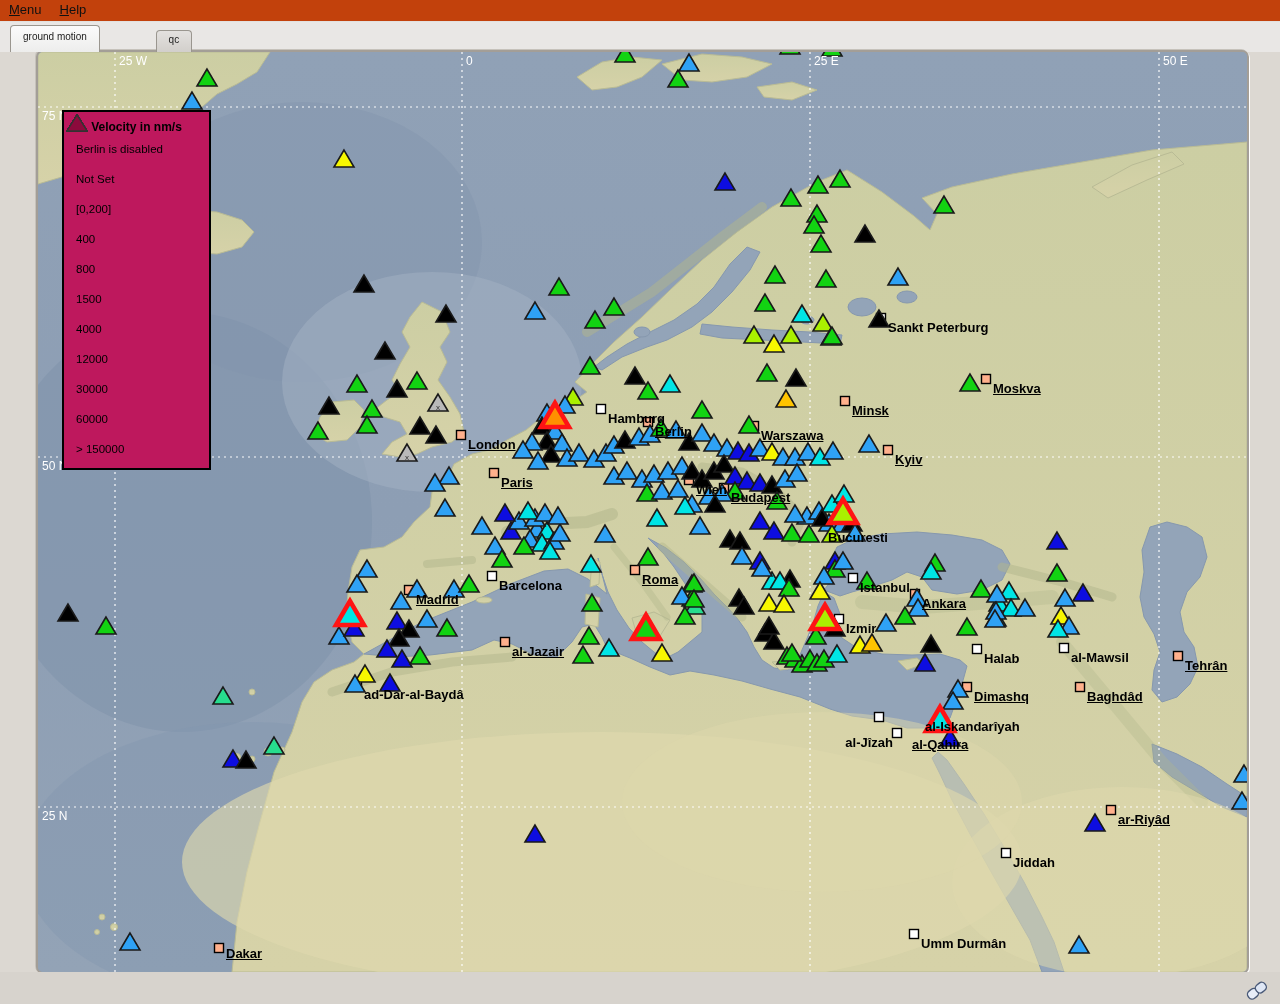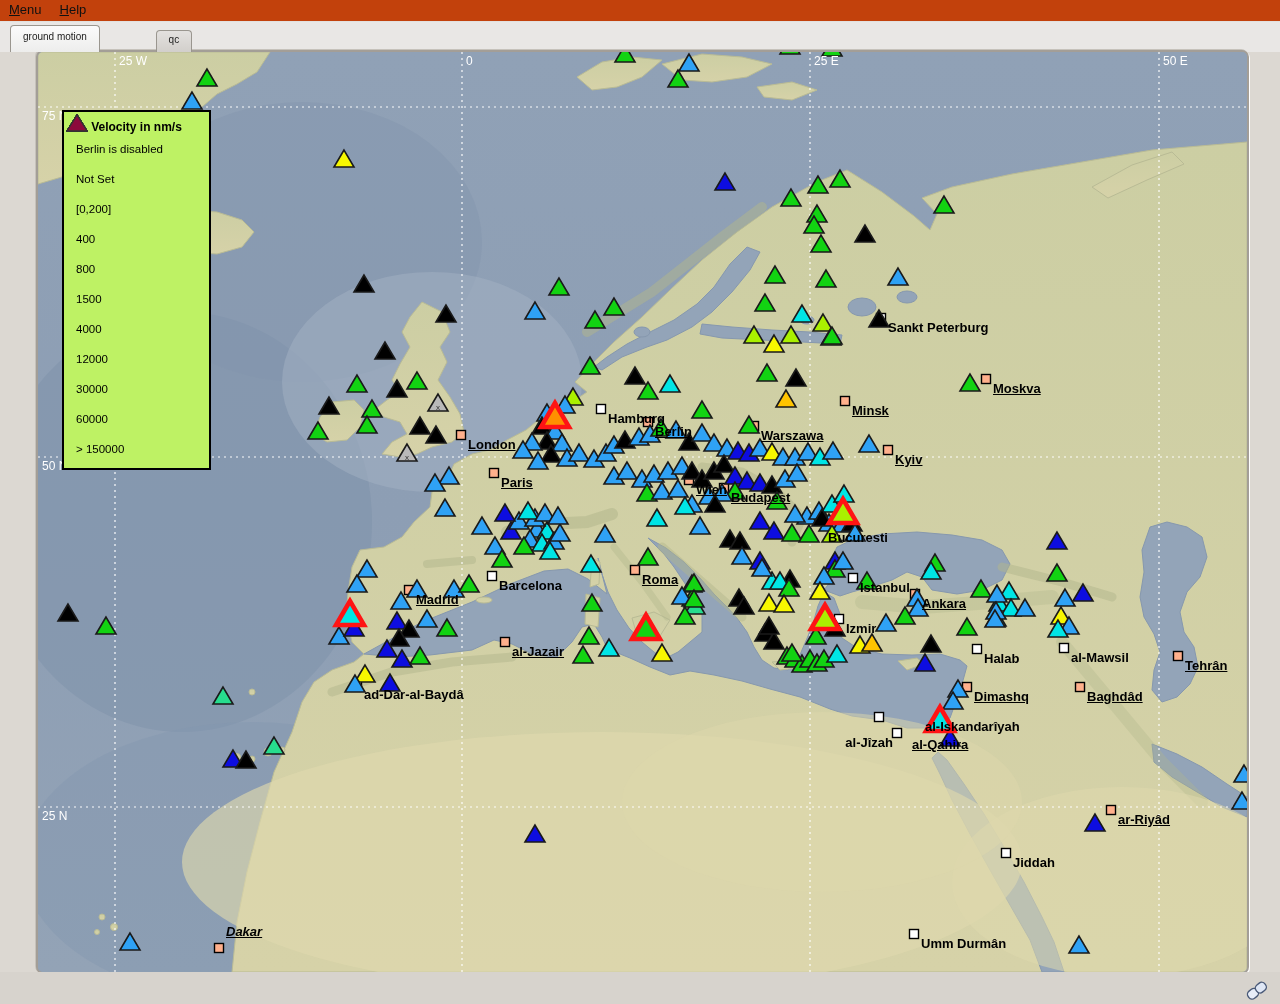--- a/index.html
+++ b/index.html
@@ -15,21 +15,21 @@
   .tab.inactive{background:linear-gradient(#e3e1df,#d2cfcb);height:14px;padding-top:3px;z-index:2;}
   #map-frame{position:absolute;left:36px;top:50px;width:1209px;height:920px;
     background:#8e9fb5;border:2px solid #a39e97;border-radius:7px;
     box-shadow:1px 1px 0 #fff,-1px -1px 0 #c6c2bb;overflow:hidden;}
   #map-frame svg{position:absolute;left:0;top:0;}
   .grid-label{position:absolute;color:#fff;font-size:12px;z-index:10;pointer-events:none;white-space:nowrap;}
   .city-label{position:absolute;color:#000;font-size:13px;font-weight:bold;z-index:12;
     white-space:nowrap;pointer-events:none;}
   .city-label.cap{text-decoration:underline;}
   .city-label.left{transform:translateX(-100%);}
-  #legend{position:absolute;left:24px;top:58px;width:145px;height:356px;background:#bef264;
+  #legend{position:absolute;left:24px;top:58px;width:145px;height:356px;background:#be185d;
     border:2px solid #000;z-index:30;}
   #legend-title{font-size:12px;font-weight:bold;text-align:center;margin-top:8px;}
   .legend-row{display:flex;align-items:center;height:30px;padding-left:6px;}
   .legend-row svg{flex:0 0 26px;}
   .legend-row span{font-size:11.5px;color:#000;margin-left:6px;}
   #statusbar{position:absolute;left:0;top:972px;width:1280px;height:32px;background:#d7d3cd;}
   #conn-icon{position:absolute;right:10px;top:6px;}
 </style>
 </head>
 <body>
@@ -554,21 +554,21 @@
       <div class="city-label" style="left: 1033px; top: 598px;">al-Mawsil</div>
       <div class="city-label cap" style="left: 1147px; top: 606px;">Tehrân</div>
       <div class="city-label cap" style="left: 936px; top: 637px;">Dimashq</div>
       <div class="city-label cap" style="left: 1049px; top: 637px;">Baghdâd</div>
       <div class="city-label" style="left: 887px; top: 667px;">al-Iskandarîyah</div>
       <div class="city-label left" style="left: 855px; top: 683px;">al-Jîzah</div>
       <div class="city-label cap" style="left: 874px; top: 685px;">al-Qahira</div>
       <div class="city-label cap" style="left: 1080px; top: 760px;">ar-Riyâd</div>
       <div class="city-label" style="left: 975px; top: 803px;">Jiddah</div>
       <div class="city-label" style="left: 883px; top: 884px;">Umm Durmân</div>
-      <div class="city-label cap" style="left: 188px; top: 872px; font-style: italic;">Dakar</div>
+      <div class="city-label cap" style="left: 188px; top: 894px;">Dakar</div>
     </div>
   <div id="legend">
     <div id="legend-title">Velocity in nm/s</div>
     <div id="legend-rows">
         <div class="legend-row">
           <svg width="26" height="22">
             <polygon points="13,3 3,19 23,19" fill="#b9b9b9" stroke="#333" stroke-width="1.3"></polygon>
             <text x="13" y="17" text-anchor="middle" font-size="8" fill="#333">x</text>
           </svg>
           <span>Berlin is disabled</span>

